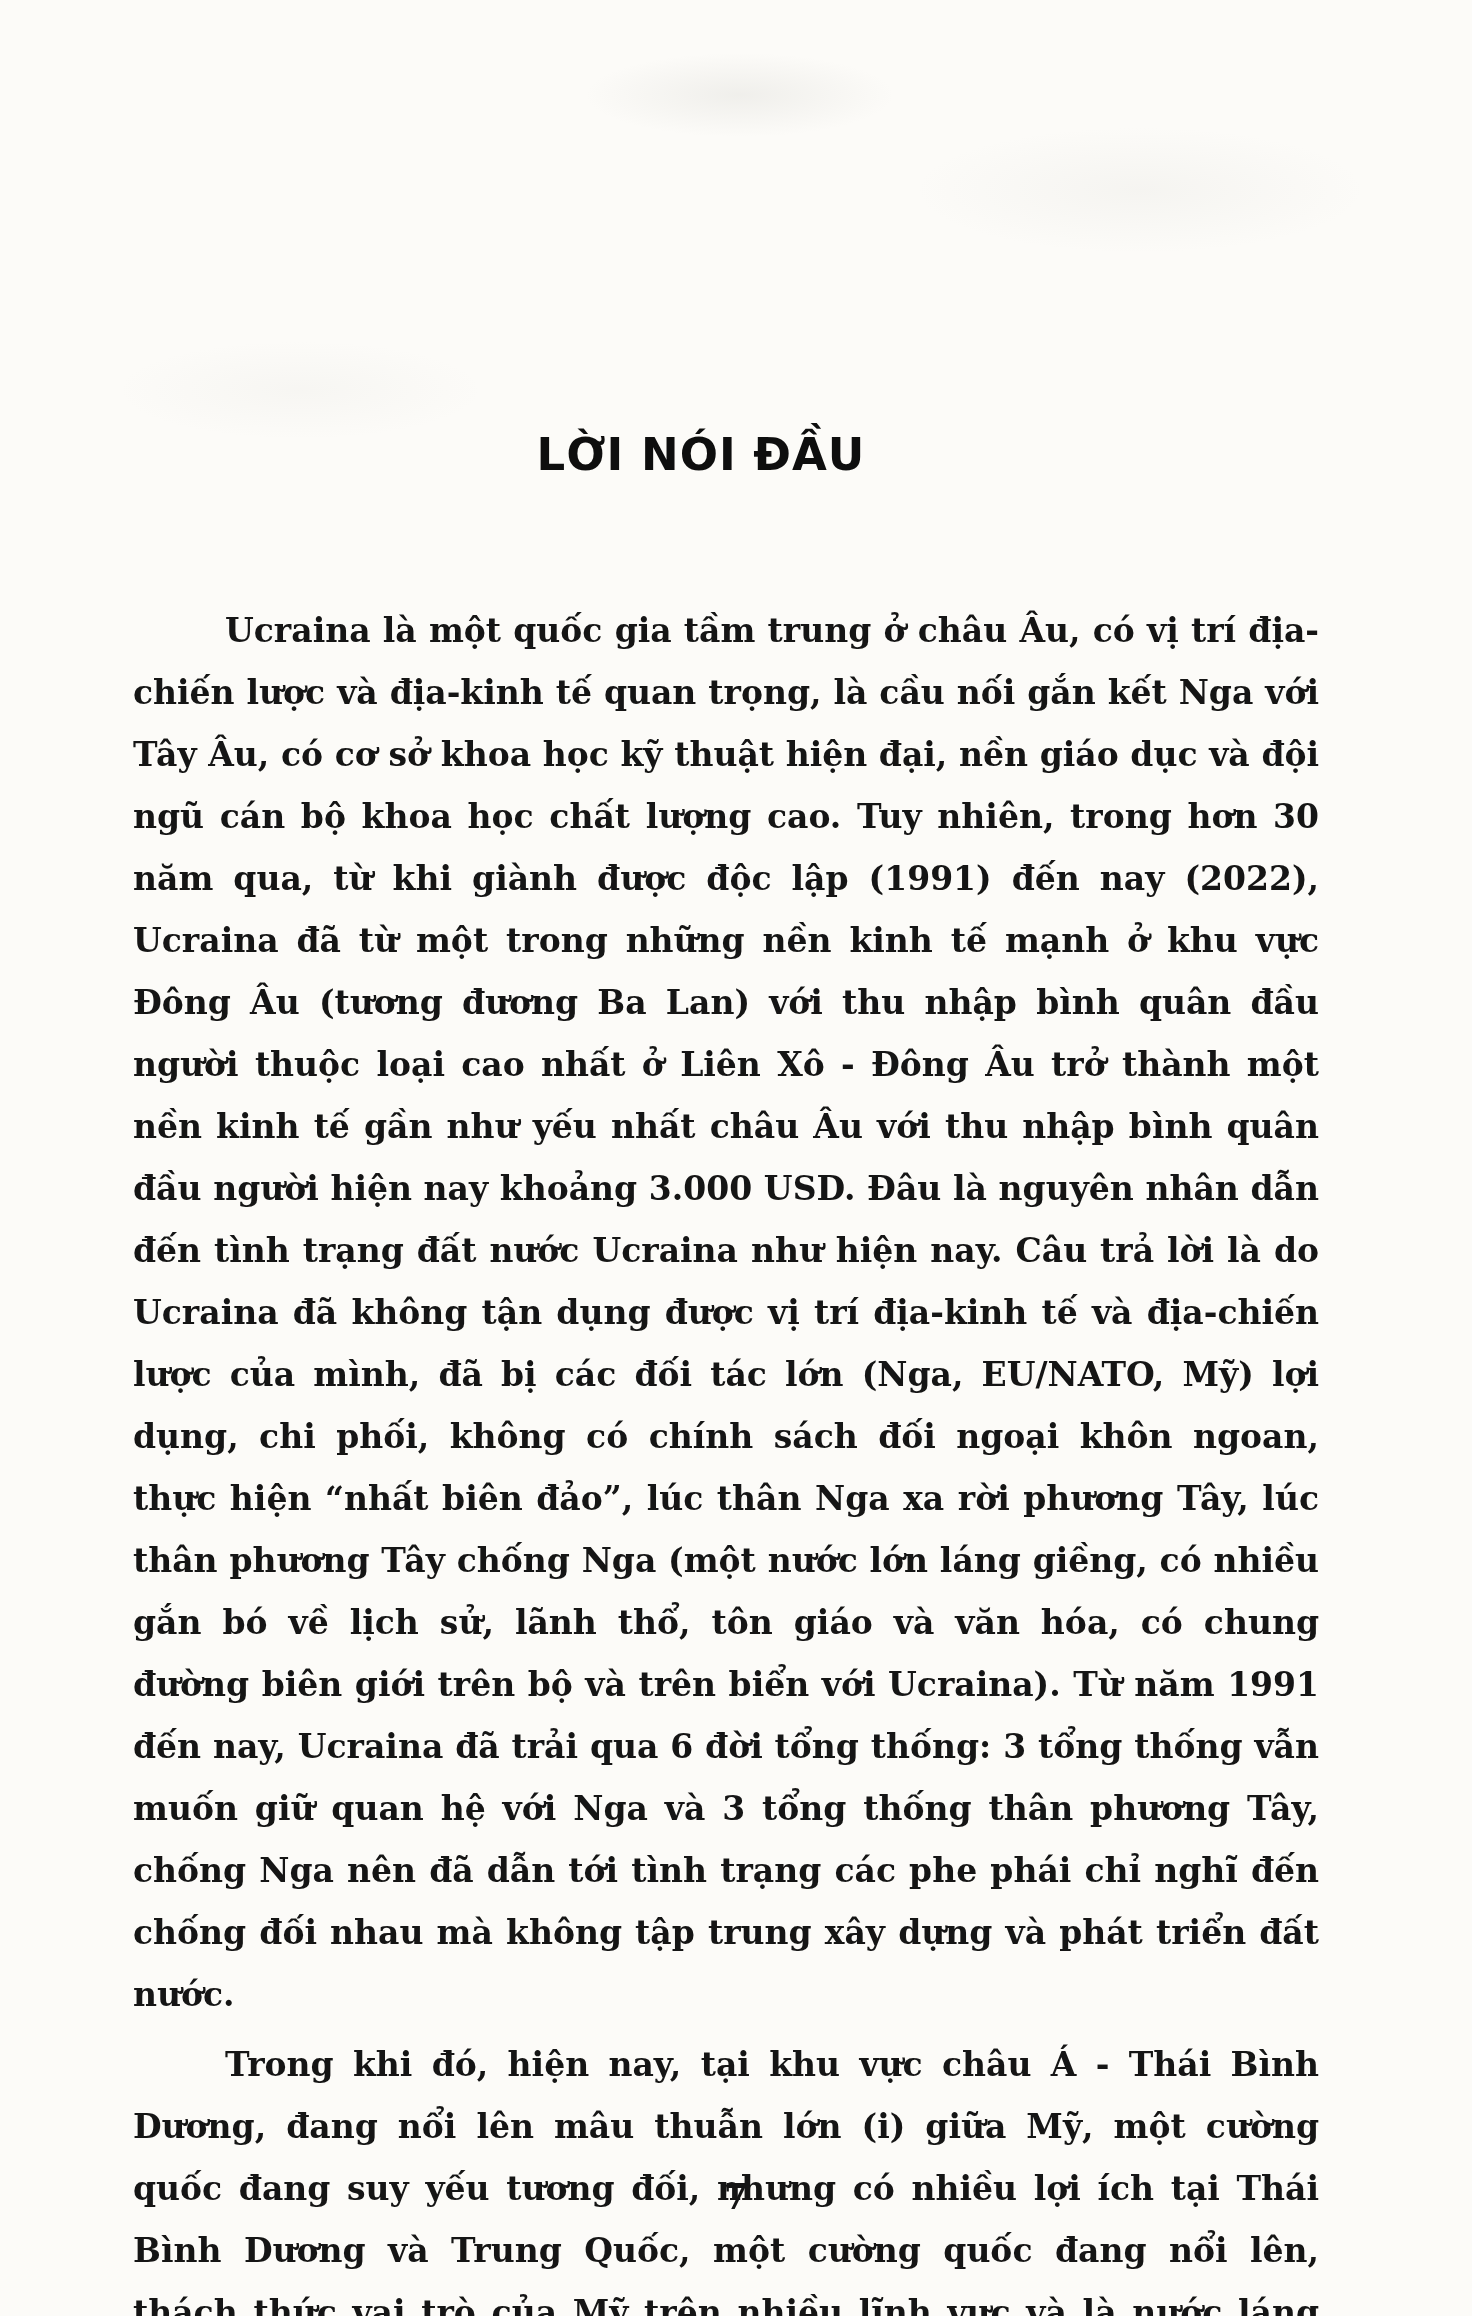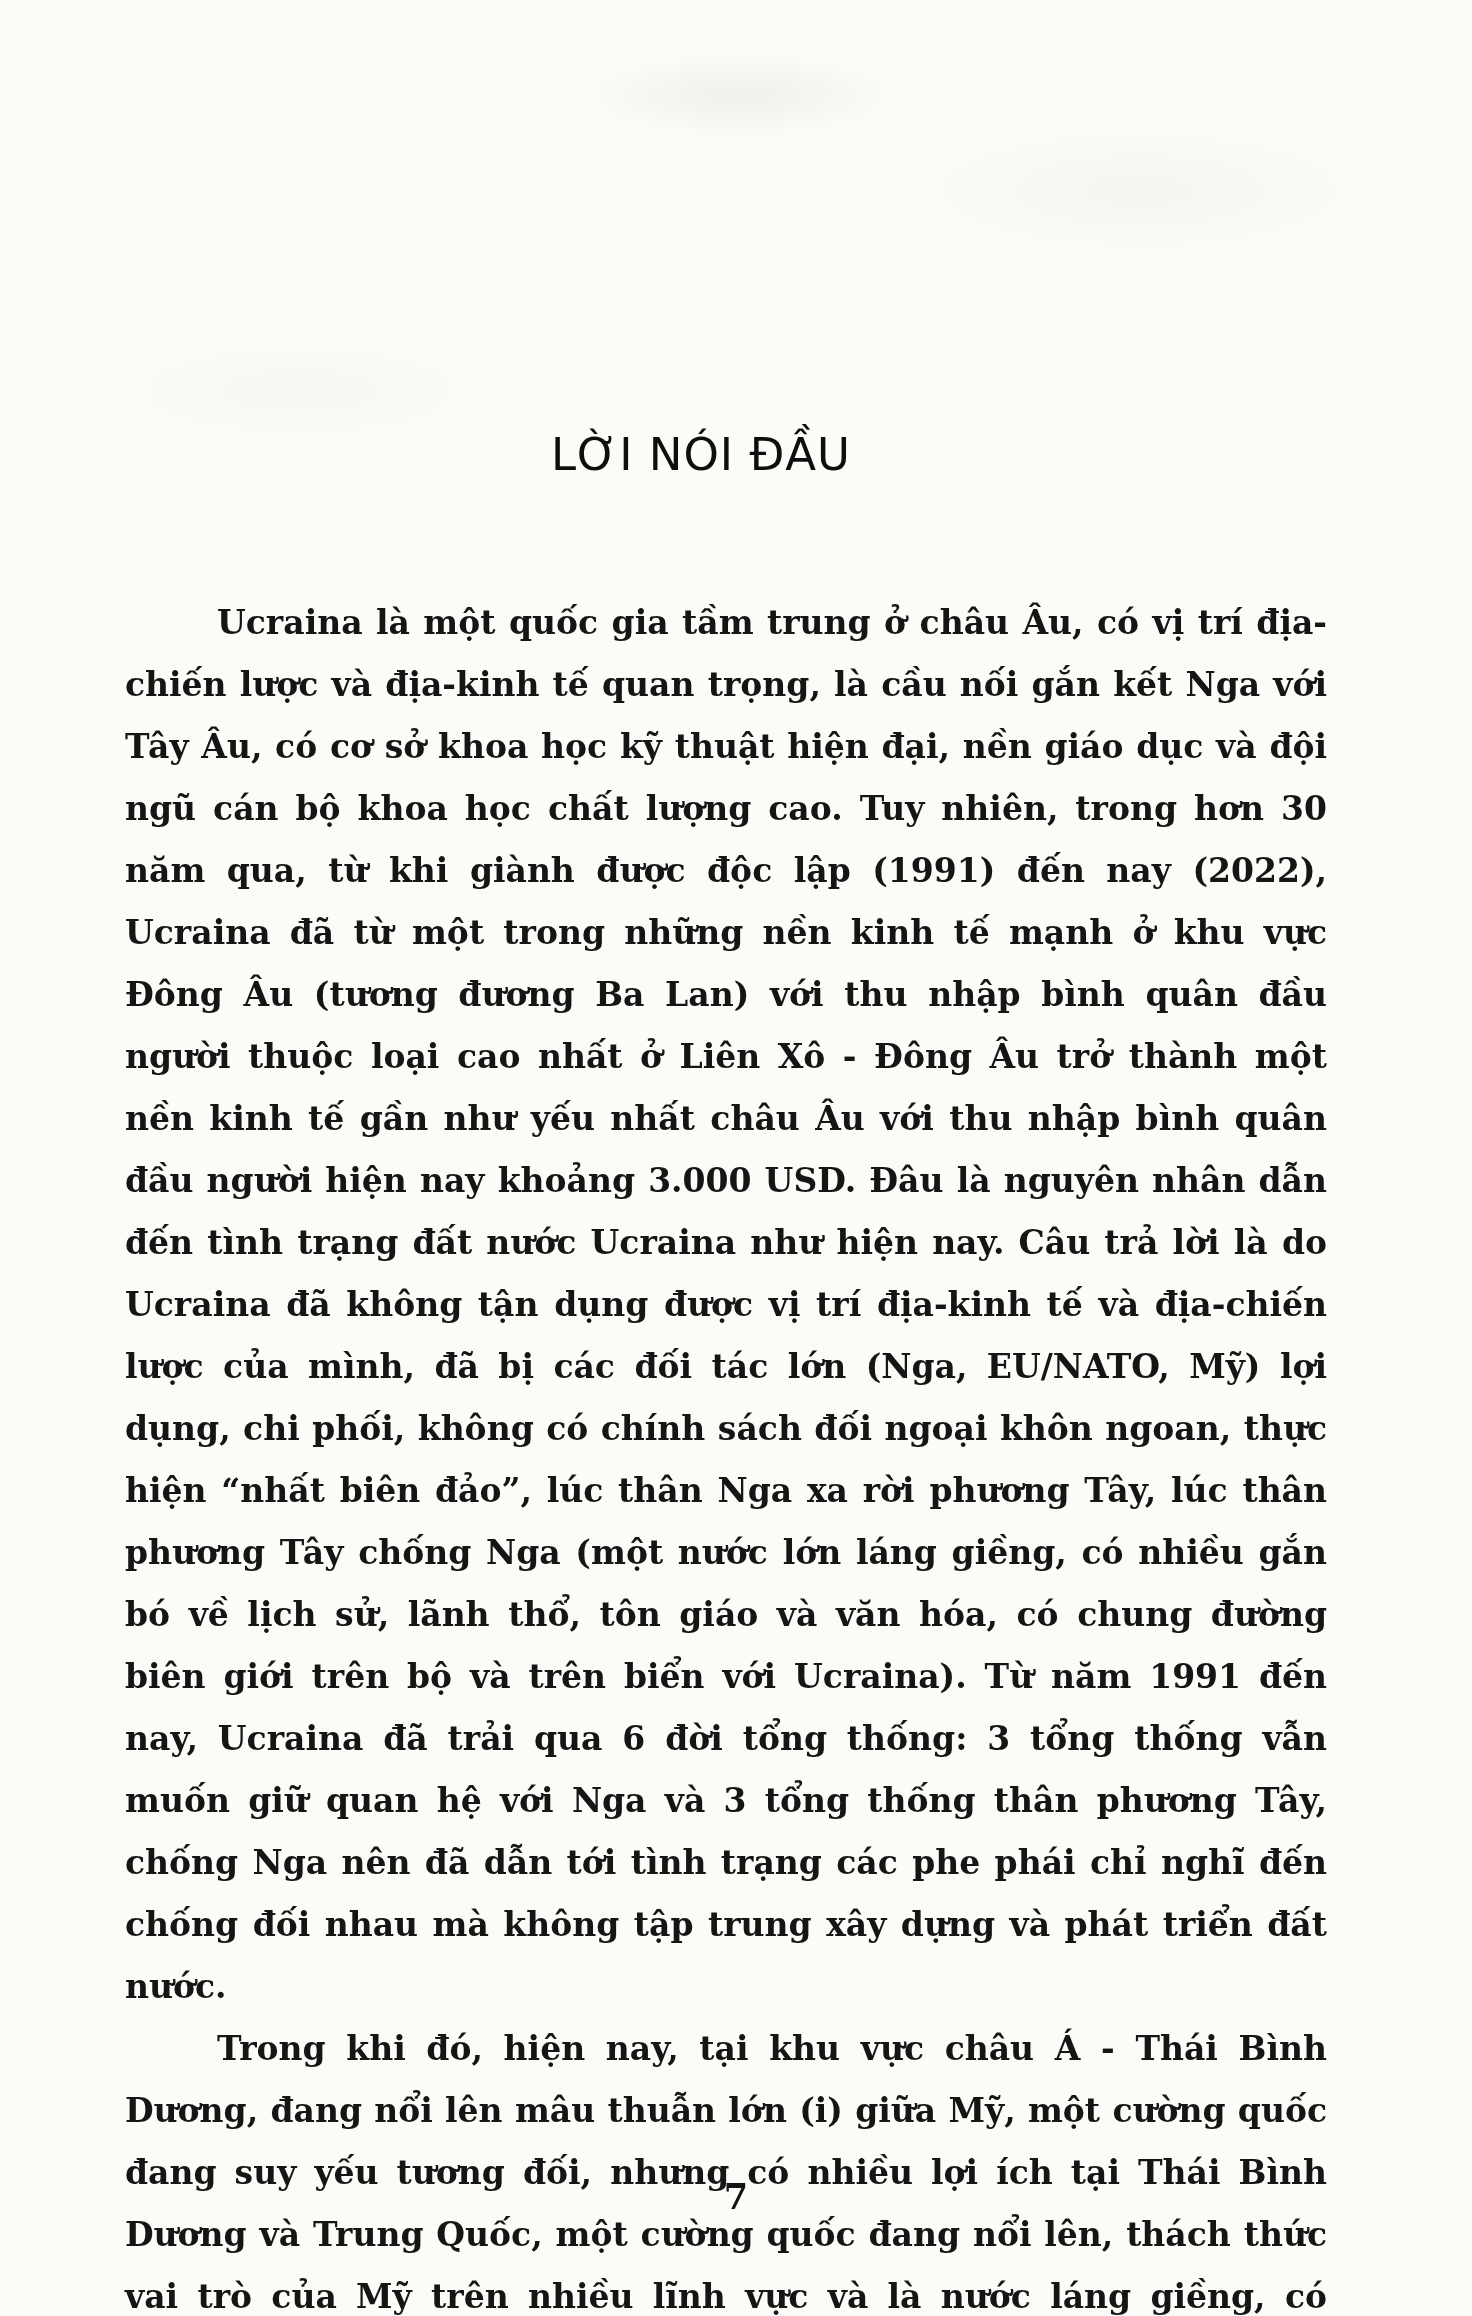--- a/index.html
+++ b/index.html
@@ -22,38 +22,38 @@
       #fcfbf8;
   }
   .title {
     position: absolute;
     top: 428px;
     left: 0;
     right: 70px;
     margin: 0;
     text-align: center;
     font-family: "DejaVu Sans", "Liberation Sans", sans-serif;
-    font-weight: 400;
+    font-weight: 700;
     font-size: 45px;
     letter-spacing: 1px;
     color: #0e0e0e;
   }
   .body-text {
     position: absolute;
     top: 592px;
     left: 125px;
     width: 1202px;
     font-size: 33px;
     line-height: 62px;
     font-weight: 600;
     text-align: justify;
     color: #151515;
   }
   .para {
-    margin: 0;
+    margin: 8px;
     text-indent: 92px;
   }
   .page-number {
     position: absolute;
     top: 2176px;
     left: 0;
     right: 0;
     text-align: center;
     font-size: 35px;
     font-weight: 700;

